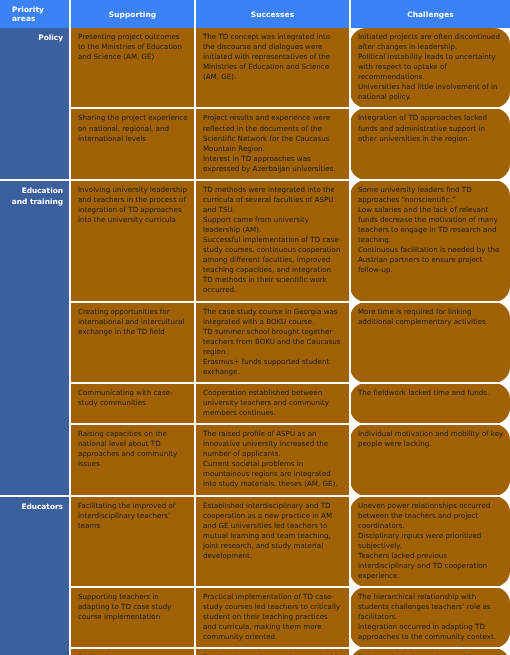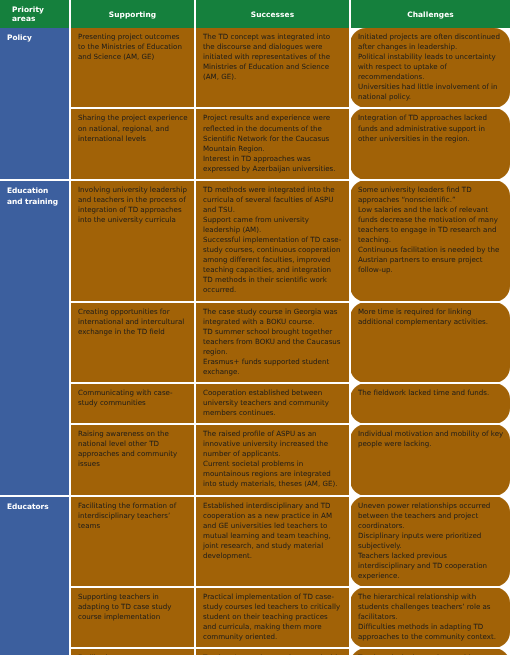--- a/index.html
+++ b/index.html
@@ -17,21 +17,21 @@
     width: 510px;
     border-collapse: collapse;
     table-layout: fixed;
   }
   #table-root col.c-priority { width: 70px; }
   #table-root col.c-approach { width: 125px; }
   #table-root col.c-success  { width: 155px; }
   #table-root col.c-challenge{ width: 160px; }
 
   thead th {
-    background: #15803d;
+    background: #3b82f6;
     color: #ffffff;
     font-size: 7.4px;
     font-weight: bold;
     text-align: center;
     padding: 5px 4px 5px 4px;
     border-right: 2px solid #ffffff;
     letter-spacing: 0.1px;
     vertical-align: middle;
   }
   thead th:last-child { border-right: none; }
@@ -48,21 +48,21 @@
     border-right: 2px solid #ffffff;
     white-space: pre-line;
   }
   td:last-child { border-right: none; border-radius: 16px; }
 
   td.priority-cell {
     background: #3c5f9e;
     color: #ffffff;
     font-weight: bold;
     font-size: 7.4px;
-    text-align: left;
+    text-align: right;
     vertical-align: top;
     padding-top: 5px;
     line-height: 1.45;
     border-bottom: 2px solid #ffffff;
   }
   tr.last-row td { border-bottom: none; }
 </style>
 </head>
 <body>
 
@@ -112,38 +112,38 @@
 TD summer school brought together teachers from BOKU and the Caucasus region.
 Erasmus+ funds supported student exchange.</td>
         <td>More time is required for linking additional complementary activities.</td>
       </tr>
       <tr>
         <td>Communicating with case-study communities</td>
         <td>Cooperation established between university teachers and community members continues.</td>
         <td>The fieldwork lacked time and funds.</td>
       </tr>
       <tr>
-        <td>Raising awareness on the national level other TD approaches and community issues</td>
+        <td>Raising capacities on the national level about TD approaches and community issues</td>
         <td>The raised profile of ASPU as an innovative university increased the number of applicants.
 Current societal problems in mountainous regions are integrated into study materials, theses (AM, GE).</td>
         <td>Individual motivation and mobility of key people were lacking.</td>
       </tr>
       <tr>
         <td class="priority-cell" rowspan="3">Educators</td>
-        <td>Facilitating the formation of interdisciplinary teachers’ teams</td>
+        <td>Facilitating the improved of interdisciplinary teachers’ teams</td>
         <td>Established interdisciplinary and TD cooperation as a new practice in AM and GE universities led teachers to mutual learning and team teaching, joint research, and study material development.</td>
         <td>Uneven power relationships occurred between the teachers and project coordinators.
 Disciplinary inputs were prioritized subjectively.
 Teachers lacked previous interdisciplinary and TD cooperation experience.</td>
       </tr>
       <tr>
         <td>Supporting teachers in adapting to TD case study course implementation</td>
         <td>Practical implementation of TD case-study courses led teachers to critically student on their teaching practices and curricula, making them more community oriented.</td>
         <td>The hierarchical relationship with students challenges teachers’ role as facilitators.
-Difficulties methods in adapting TD approaches to the community context.</td>
+Integration occurred in adapting TD approaches to the community context.</td>
       </tr>
       <tr class="last-row">
         <td>Facilitating access to publications on TD approaches and sustainability, and initiating exchange</td>
         <td>Teachers’ acquaintance improved with literature on TD approaches and sustainability.
 Selected materials were adapted and translated to Armenian and Georgian languages.</td>
         <td>Teachers lacked experience with different styles and structures of scientific publications and had challenges in understanding the content of peer-reviewed publications.</td>
       </tr>
     </tbody>
 </table>
 

